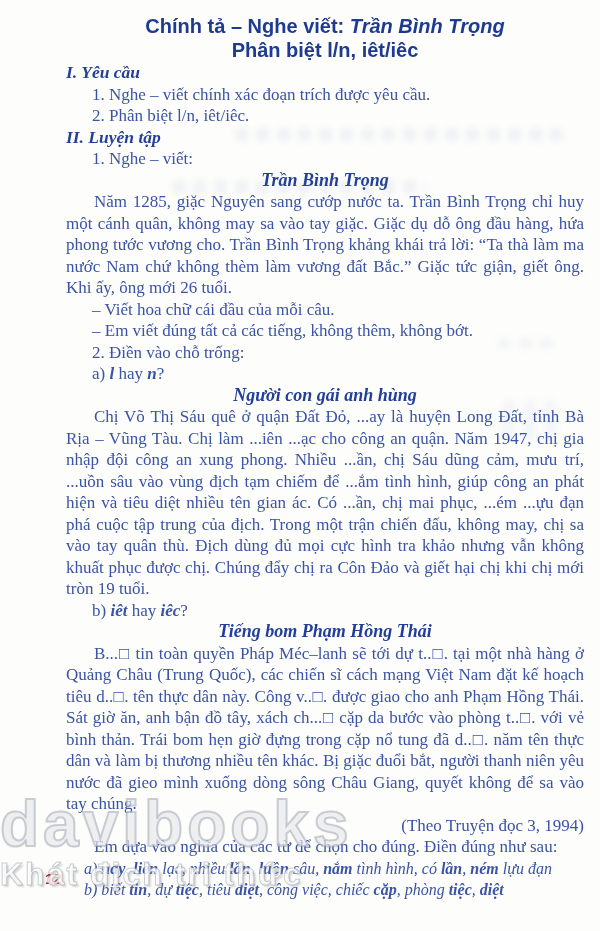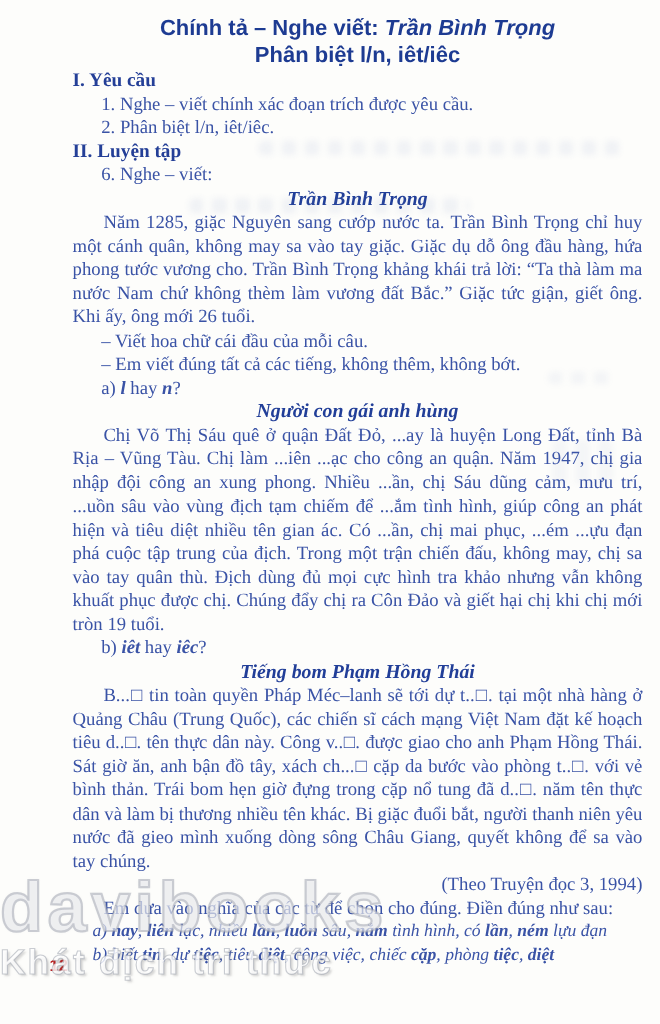--- a/index.html
+++ b/index.html
@@ -8,21 +8,21 @@
     background:#fdfdfb; overflow:hidden;
     font-family:"Liberation Serif", serif; color:#3a53a6;padding-left:24px;
   }
   .content { padding:14px 40px 0 42px; }
   .line { font-size:17px; line-height:21.5px; margin:0; }
   .title {
     text-align:center; font-family:"Liberation Sans", sans-serif;
     font-weight:bold; font-size:20px; line-height:24px; color:#1d3b92; margin:0;
   }
   .title .name { font-style:italic; }
-  .sec-head { font-weight:bold; font-size:17.5px; color:#243f97; }
+  .sec-head { font-weight:bold; font-style:italic; font-size:17.5px; color:#243f97; }
   .indented { padding-left:26px; }
   .passage-title {
     text-align:center; font-weight:bold; font-style:italic;
     font-size:18px; color:#213e98;
   }
   .para { text-align:justify; text-indent:28px; }
   .source { text-align:right; }
   .ans { font-style:italic; padding-left:18px; font-size:16px; white-space:nowrap; }
   .sg-b { font-weight:bold; }
   .sg-i { font-style:italic; }
@@ -63,27 +63,28 @@
   <div class="content">
 
     <h1 class="title"><span>Chính tả – Nghe viết: </span><span class="name">Trần Bình Trọng</span></h1>
     <div class="title">Phân biệt l/n, iêt/iêc</div>
 
     <div class="line sec-head">I. Yêu cầu</div>
     <p class="line indented">1. Nghe – viết chính xác đoạn trích được yêu cầu.</p>
     <p class="line indented">2. Phân biệt l/n, iêt/iêc.</p>
 
     <div class="line sec-head">II. Luyện tập</div>
-    <p class="line indented">6. Nghe – viết:</p>
+    <p class="line indented">1. Nghe – viết:</p>
 
     <div class="line passage-title">Trần Bình Trọng</div>
     <p class="line para">Năm 1285, giặc Nguyên sang cướp nước ta. Trần Bình Trọng chỉ huy một cánh quân, không may sa vào tay giặc. Giặc dụ dỗ ông đầu hàng, hứa phong tước vương cho. Trần Bình Trọng khảng khái trả lời: “Ta thà làm ma nước Nam chứ không thèm làm vương đất Bắc.” Giặc tức giận, giết ông. Khi ấy, ông mới 26 tuổi.</p>
     <p class="line indented">– Viết hoa chữ cái đầu của mỗi câu.</p>
     <p class="line indented">– Em viết đúng tất cả các tiếng, không thêm, không bớt.</p>
 
+    <p class="line indented">2. Điền vào chỗ trống:</p>
 
     <p class="line indented"><span>a) </span><span class="sg-b sg-i">l</span><span> hay </span><span class="sg-b sg-i">n</span><span>?</span></p>
     <div class="line passage-title">Người con gái anh hùng</div>
     <p class="line para">Chị Võ Thị Sáu quê ở quận Đất Đỏ, ...ay là huyện Long Đất, tỉnh Bà Rịa – Vũng Tàu. Chị làm ...iên ...ạc cho công an quận. Năm 1947, chị gia nhập đội công an xung phong. Nhiều ...ần, chị Sáu dũng cảm, mưu trí, ...uồn sâu vào vùng địch tạm chiếm để ...ắm tình hình, giúp công an phát hiện và tiêu diệt nhiều tên gian ác. Có ...ần, chị mai phục, ...ém ...ựu đạn phá cuộc tập trung của địch. Trong một trận chiến đấu, không may, chị sa vào tay quân thù. Địch dùng đủ mọi cực hình tra khảo nhưng vẫn không khuất phục được chị. Chúng đẩy chị ra Côn Đảo và giết hại chị khi chị mới tròn 19 tuổi.</p>
 
     <p class="line indented"><span>b) </span><span class="sg-b sg-i">iêt</span><span> hay </span><span class="sg-b sg-i">iêc</span><span>?</span></p>
     <div class="line passage-title">Tiếng bom Phạm Hồng Thái</div>
     <p class="line para">B...□ tin toàn quyền Pháp Méc–lanh sẽ tới dự t..□. tại một nhà hàng ở Quảng Châu (Trung Quốc), các chiến sĩ cách mạng Việt Nam đặt kế hoạch tiêu d..□. tên thực dân này. Công v..□. được giao cho anh Phạm Hồng Thái. Sát giờ ăn, anh bận đồ tây, xách ch...□ cặp da bước vào phòng t..□. với vẻ bình thản. Trái bom hẹn giờ đựng trong cặp nổ tung đã d..□. năm tên thực dân và làm bị thương nhiều tên khác. Bị giặc đuổi bắt, người thanh niên yêu nước đã gieo mình xuống dòng sông Châu Giang, quyết không để sa vào tay chúng.</p>
     <p class="line source">(Theo Truyện đọc 3, 1994)</p>
 

